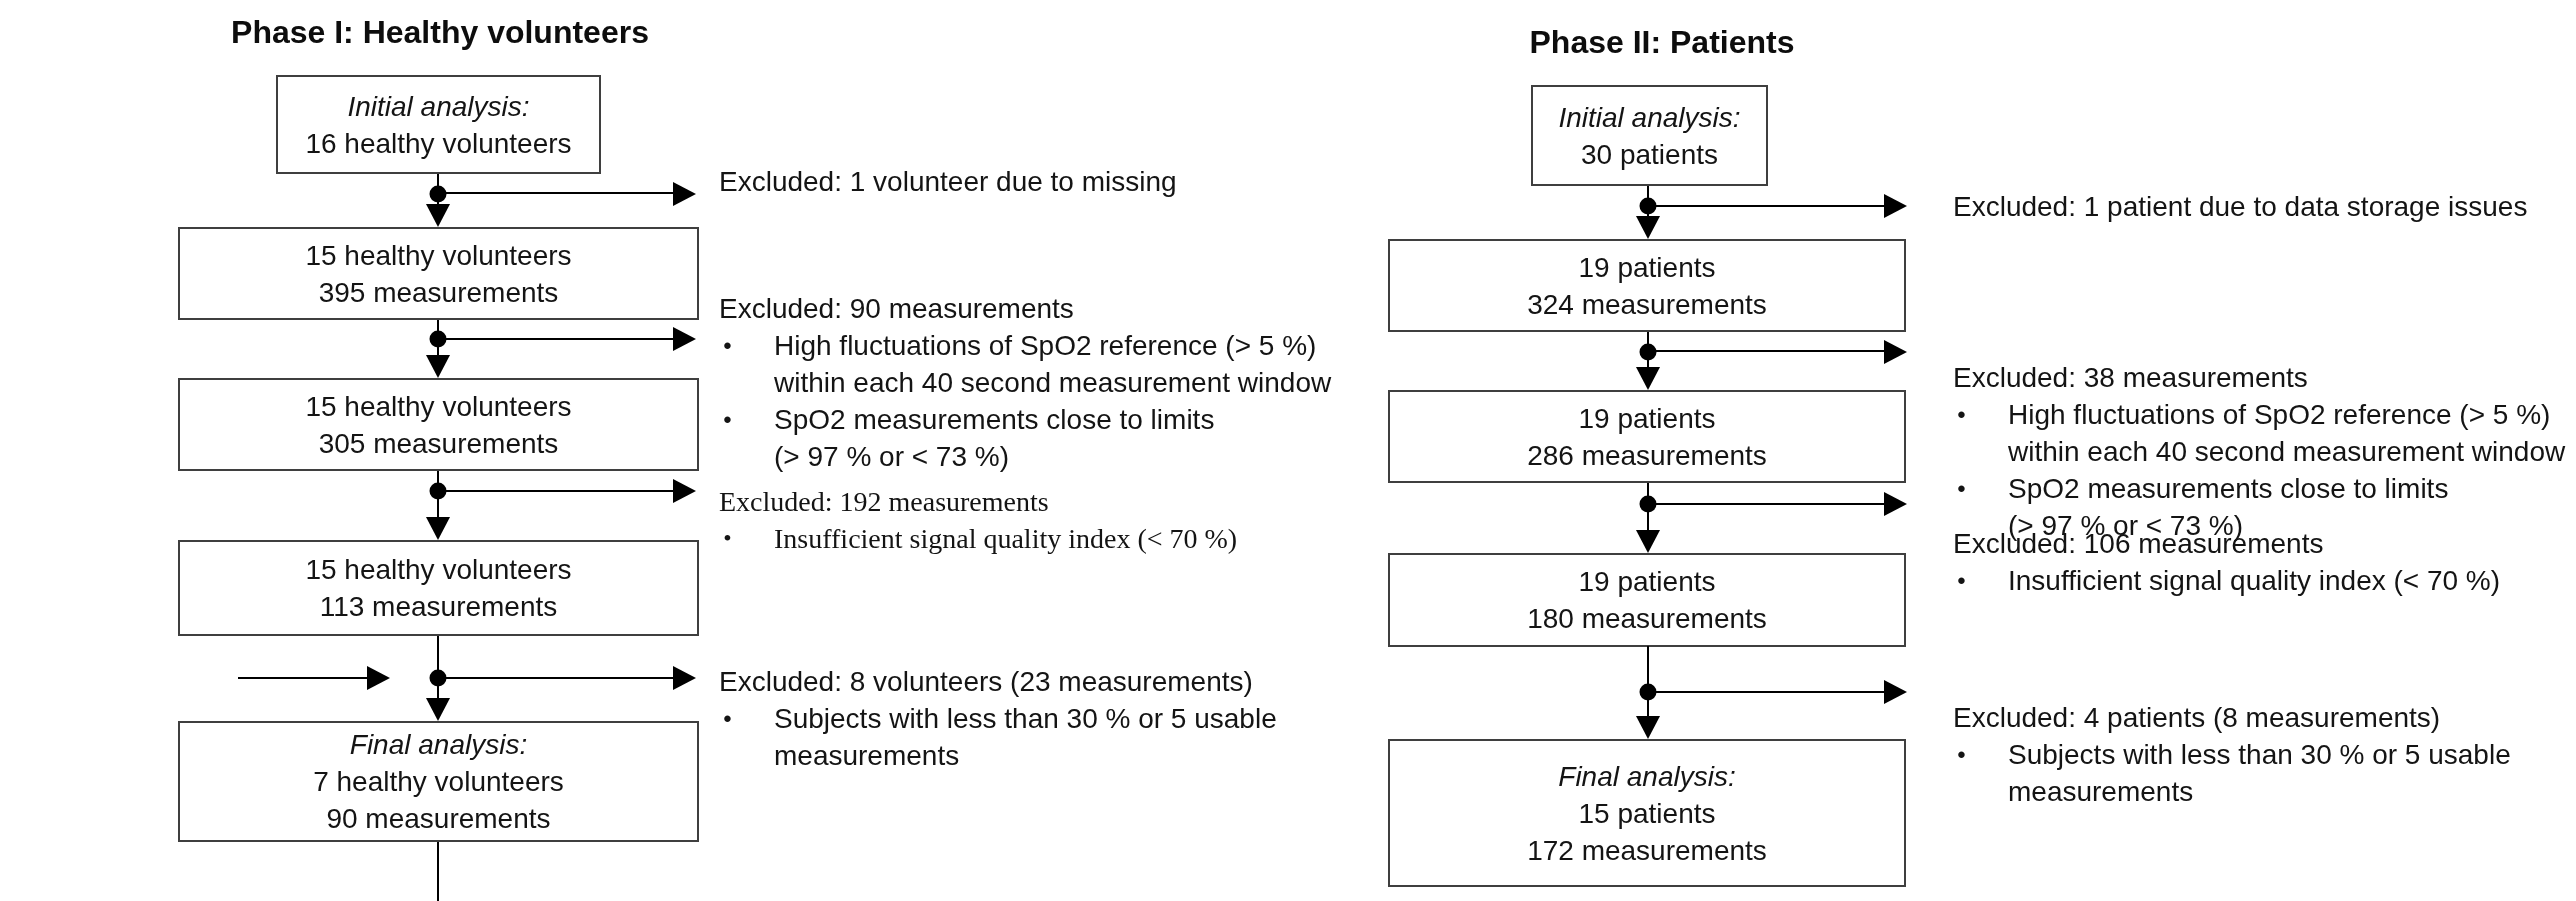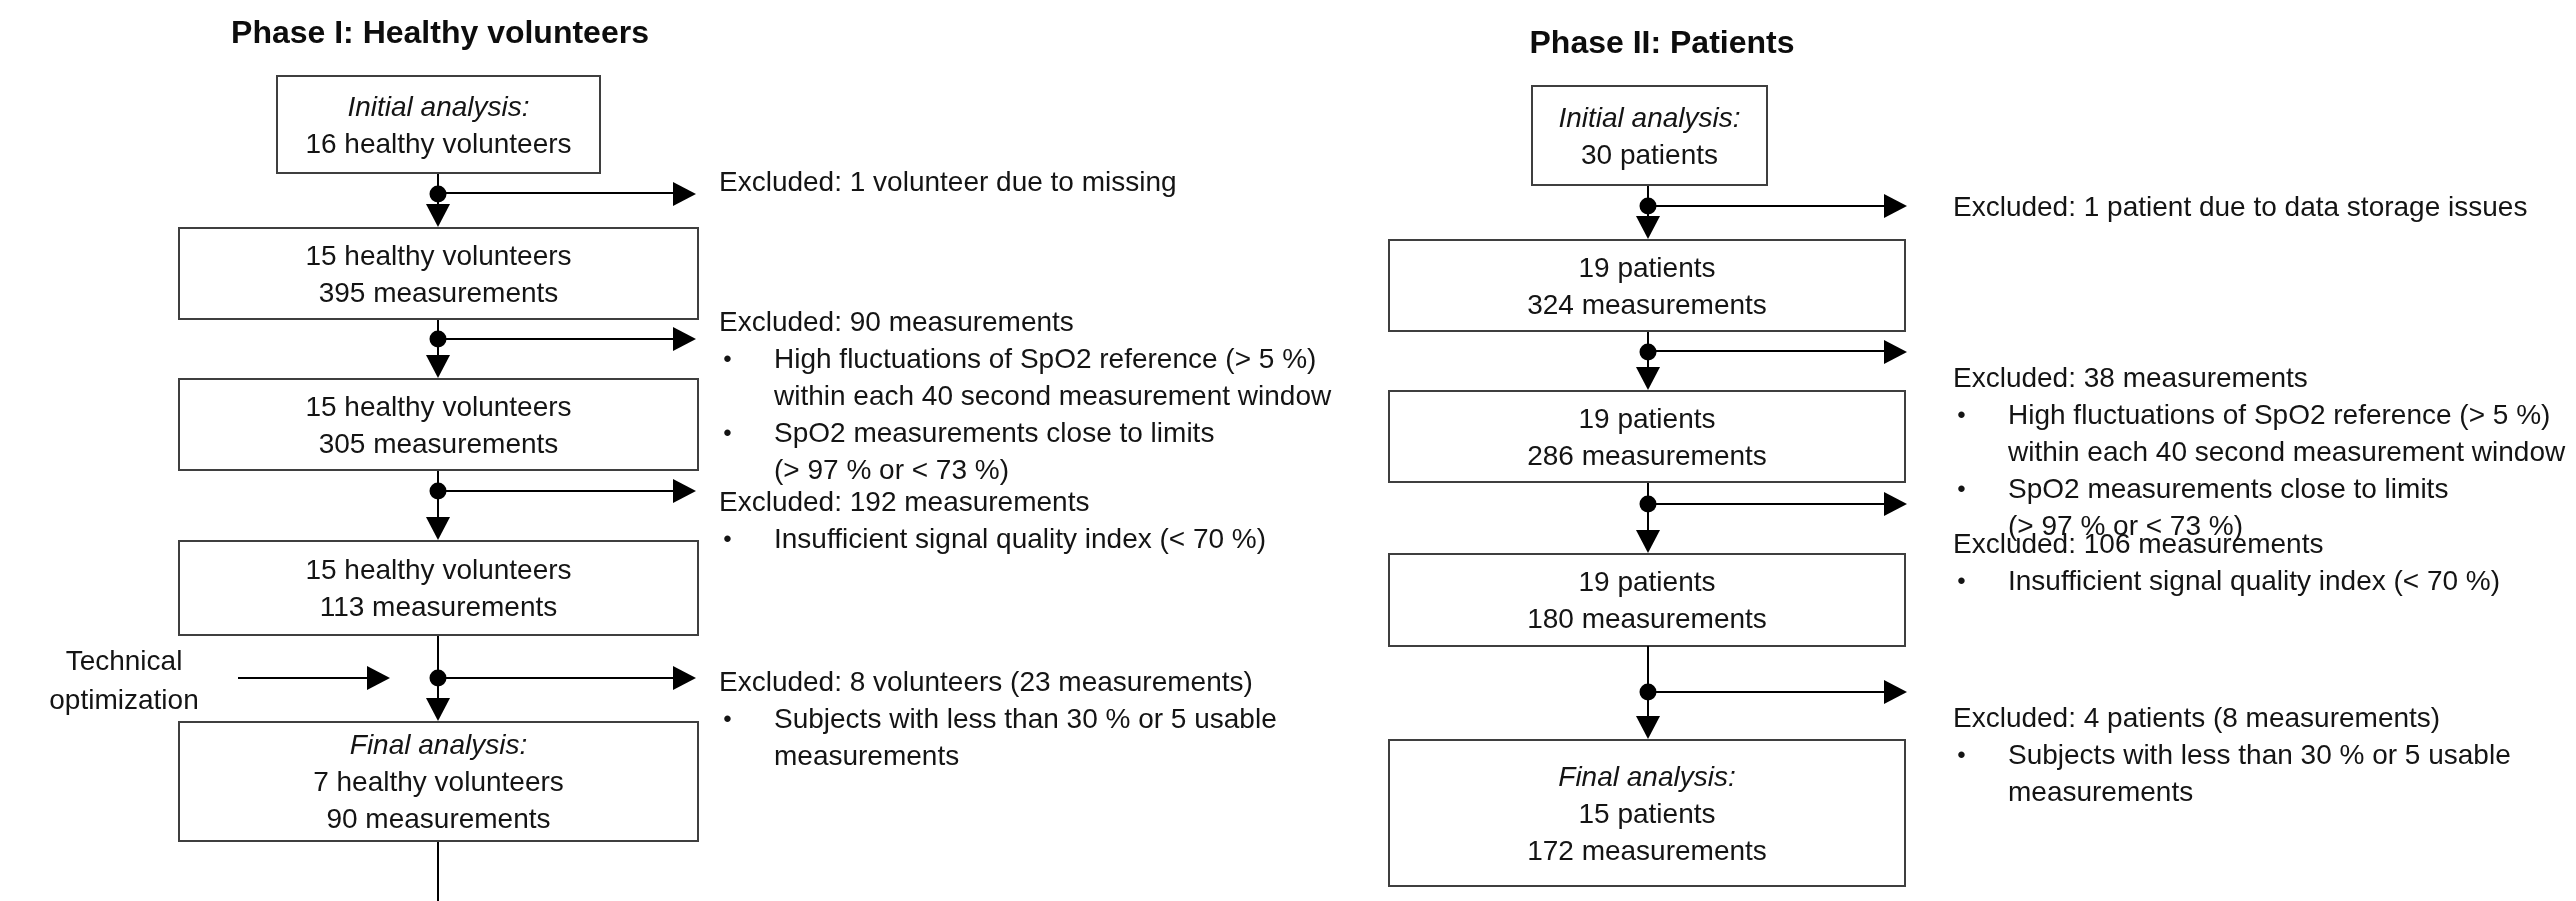--- a/index.html
+++ b/index.html
@@ -103,50 +103,46 @@
   <div class="ah-right" style="left:673px;top:339px;"></div>
 
   <div class="jdot" style="left:438px;top:491px;"></div>
   <div class="hline" style="left:438px;top:490px;width:236px;"></div>
   <div class="ah-right" style="left:673px;top:491px;"></div>
 
   <div class="jdot" style="left:438px;top:678px;"></div>
   <div class="hline" style="left:438px;top:677px;width:236px;"></div>
   <div class="ah-right" style="left:673px;top:678px;"></div>
 
-  <div class="note" style="left:14px;top:641px;width:220px;">
-    <div>Technical</div>
-    <div>optimization</div>
-  </div>
   <div class="hline" style="left:238px;top:677px;width:129px;"></div>
   <div class="ah-right" style="left:367px;top:678px;"></div>
 
   <div class="excl" style="left:719px;top:163px;">
     <div class="xrow head">Excluded: 1 volunteer due to missing</div>
   </div>
 
-  <div class="excl" style="left:719px;top:303px;">
+  <div class="excl" style="left:719px;top:290px;">
     <div class="xrow head">Excluded: 90 measurements</div>
     <div class="xrow">
       <span class="mark">•</span>
       <span>High fluctuations of SpO2 reference (&gt; 5 %)</span>
     </div>
     <div class="xrow cont">
       <span>within each 40 second measurement window</span>
     </div>
     <div class="xrow">
       <span class="mark">•</span>
       <span>SpO2 measurements close to limits</span>
     </div>
     <div class="xrow cont">
       <span>(&gt; 97 % or &lt; 73 %)</span>
     </div>
   </div>
 
-  <div class="excl" style="left:719px;top:483px;">
+  <div class="excl" style="left:719px;top:483px;font-family:Liberation Serif, serif;">
     <div class="xrow head">Excluded: 192 measurements</div>
     <div class="xrow">
       <span class="mark">•</span>
       <span>Insufficient signal quality index (&lt; 70 %)</span>
     </div>
   </div>
 
   <div class="excl" style="left:719px;top:663px;">
     <div class="xrow head">Excluded: 8 volunteers (23 measurements)</div>
     <div class="xrow">

